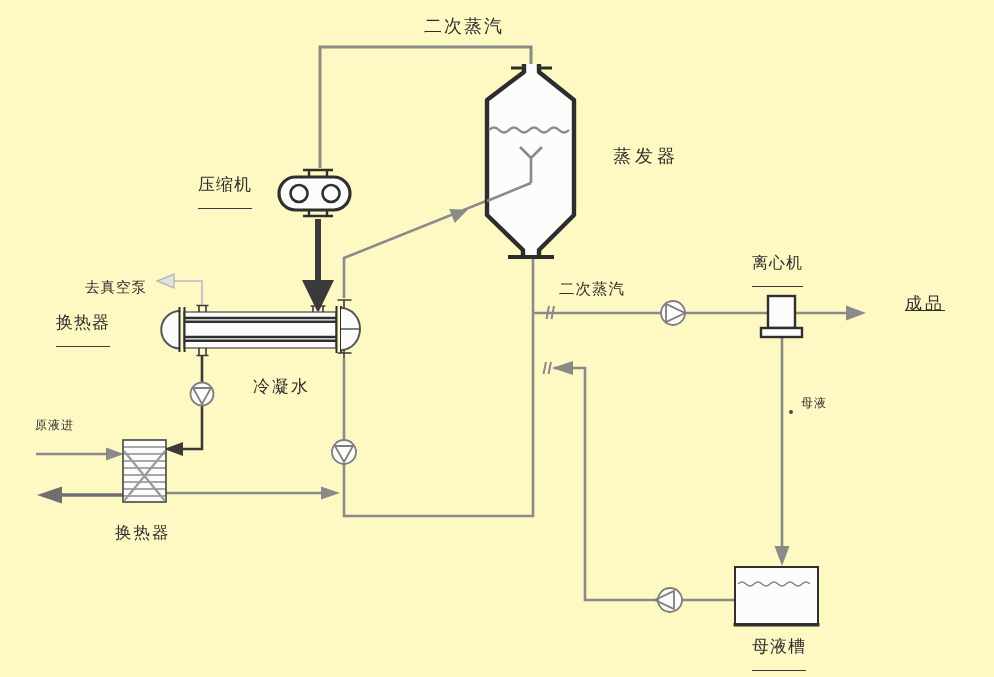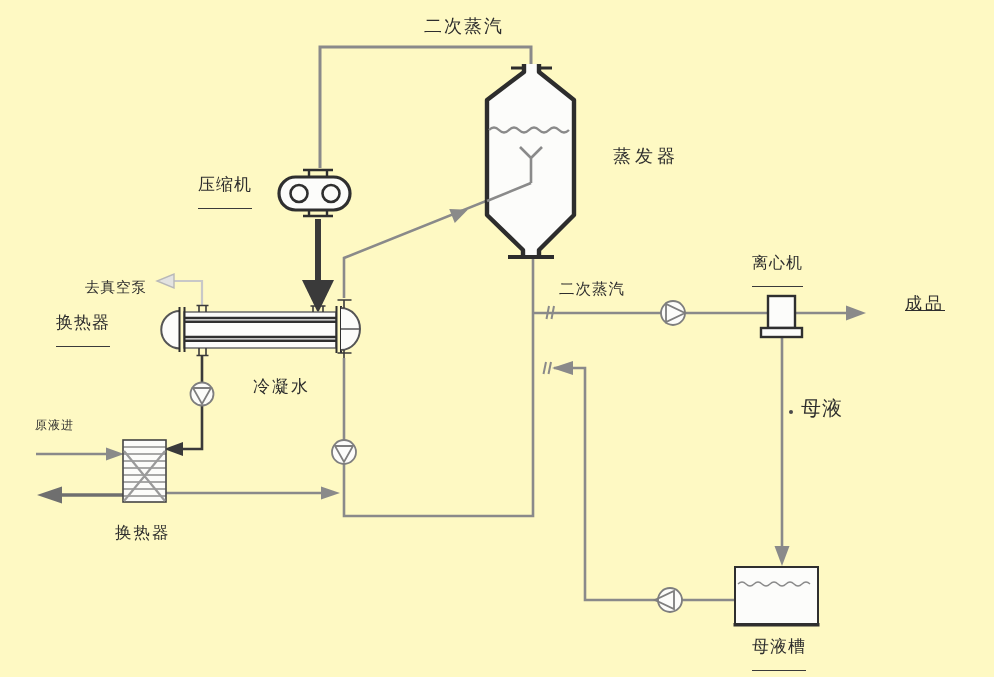--- a/index.html
+++ b/index.html
@@ -164,17 +164,17 @@
 <div class="lbl" style="left:35px;top:419px;font-size:12px;letter-spacing:1px;">原液进</div>
 
 <div class="lbl" style="left:115px;top:524px;font-size:16.5px;letter-spacing:2px;">换热器</div>
 
 <div class="lbl" style="left:559px;top:281px;font-size:15.5px;letter-spacing:1px;">二次蒸汽</div>
 
 <div class="lbl u" style="left:752px;top:254px;font-size:16px;letter-spacing:1px;">离心机</div>
 
 <div class="lbl" style="left:905px;top:294px;font-size:17px;letter-spacing:3px;text-decoration:underline;">成品</div>
 
-<div class="lbl" style="left:801px;top:397px;font-size:20px;letter-spacing:1px;">母液</div>
+<div class="lbl" style="left:801px;top:397px;font-size:12px;letter-spacing:1px;">母液</div>
 
 <div class="lbl u" style="left:752px;top:637px;font-size:17px;letter-spacing:1px;">母液槽</div>
 
 </div>
 
 </body></html>

